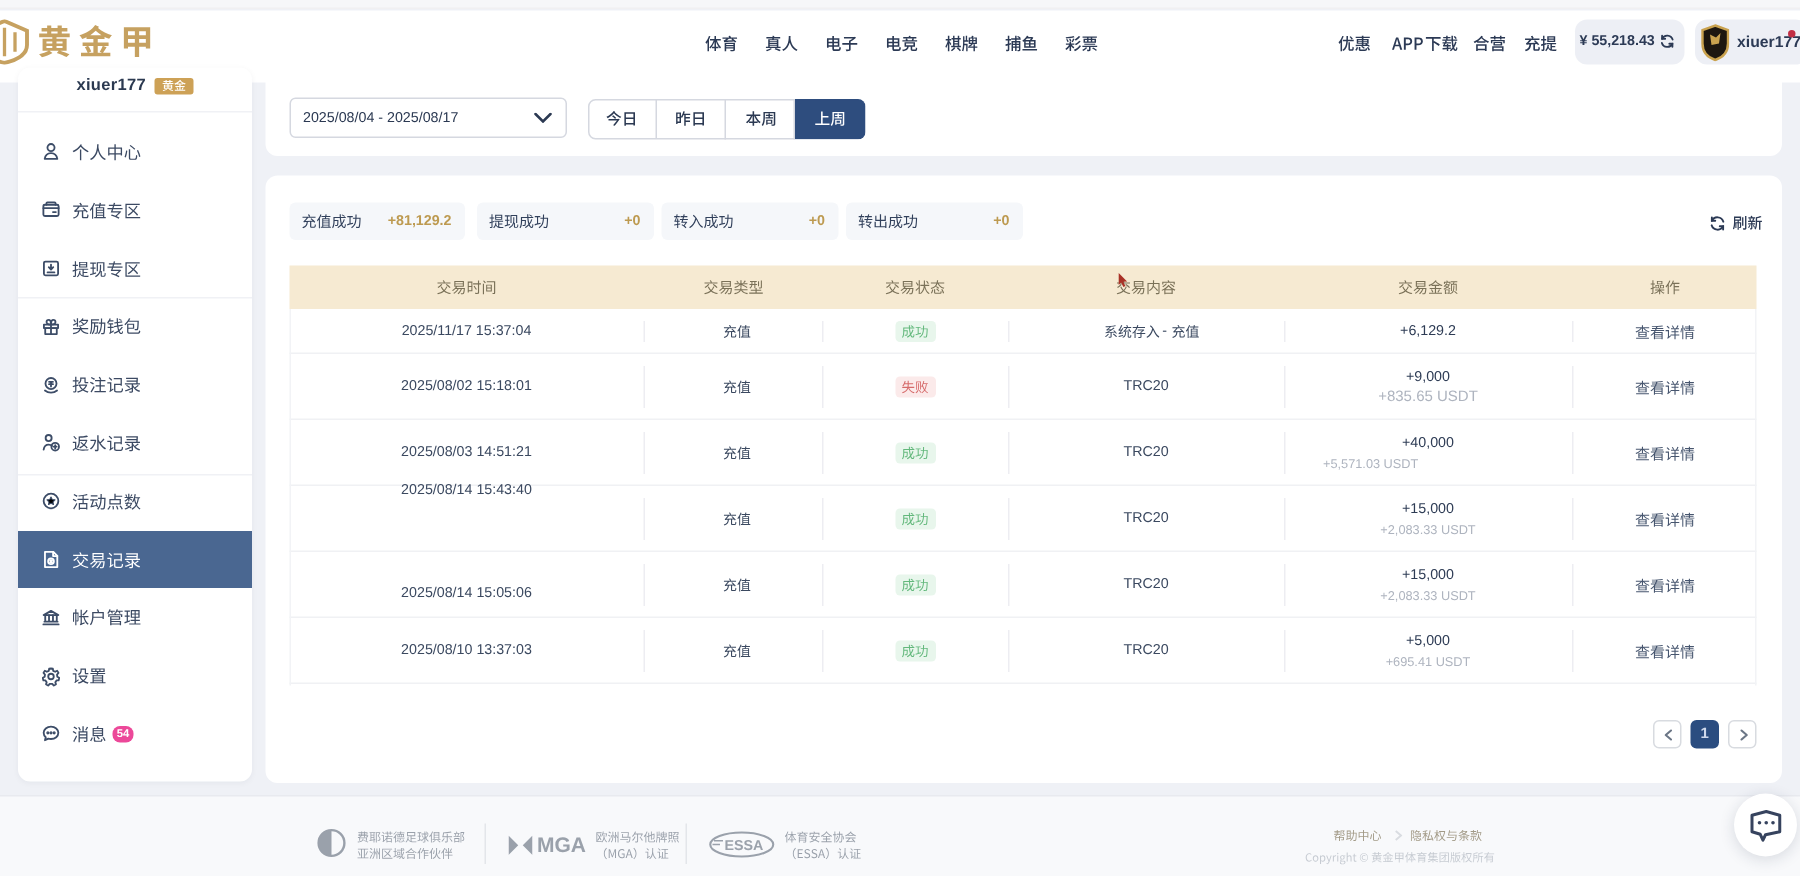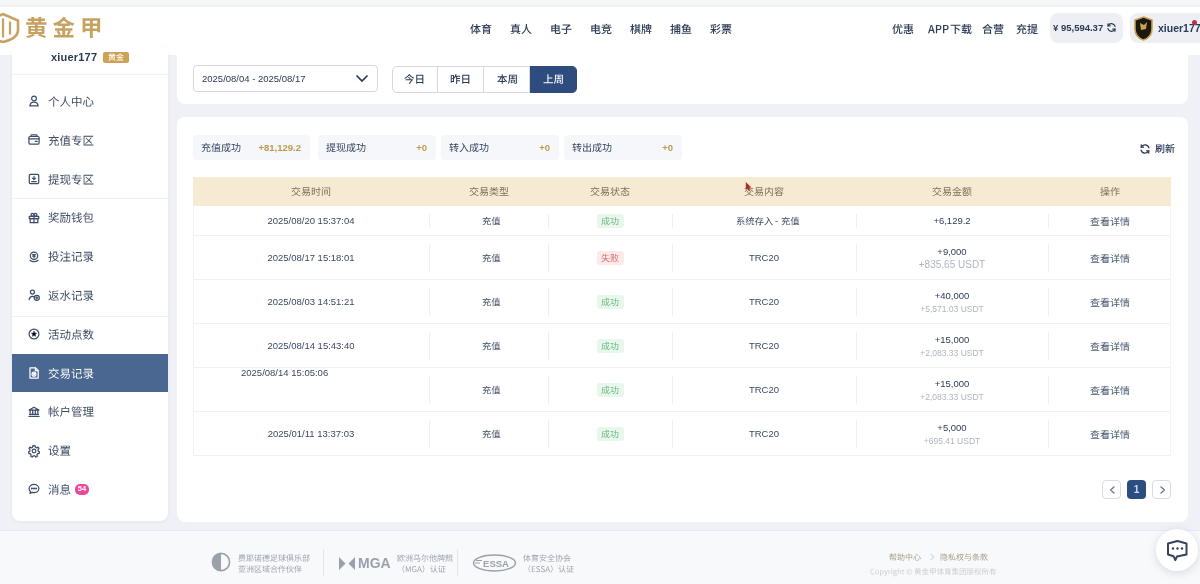--- a/index.html
+++ b/index.html
@@ -267,21 +267,21 @@
   </div>
 <div style="position:absolute;left:1016.0px;top:20.5px">
     <svg width="22" height="16" viewBox="0 0 22 16" style="display:block">
       <g fill="#2c3a55" transform="translate(0,12.18) scale(0.011000,-0.011000)">
         <use href="#m5145" x="0"></use>
         <use href="#m63d0" x="1000"></use>
       </g>
     </svg>
   </div>
 <div class="abs" style="left:1050px;top:13px;width:73px;height:30px;background:#edeff5;border-radius:8px"></div>
-<div class="abs" style="left:1053px;top:13px;height:30px;line-height:30px;font-size:9.5px;font-weight:bold;color:#2c3a55;white-space:nowrap">¥ 95,594.37</div>
+<div class="abs" style="left:1053px;top:13px;height:30px;line-height:30px;font-size:9.5px;font-weight:bold;color:#2c3a55;white-space:nowrap">¥ 55,218.43</div>
 <svg style="position:absolute;left:1106px;top:22px" width="11" height="11" viewBox="0 0 16 16" fill="none" stroke="#2c3a55" stroke-width="1.8" stroke-linecap="round">
     <path d="M13.2 6.4A5.5 5.5 0 0 0 3 5.6"></path>
     <path d="M3 2.6v3h3"></path>
     <path d="M2.8 9.6a5.5 5.5 0 0 0 10.2.8"></path>
     <path d="M13 13.4v-3h-3"></path>
   </svg>
 <div class="abs" style="left:1130px;top:13px;width:75px;height:30px;background:#edeff5;border-radius:8px"></div>
 <svg class="abs" style="left:1134px;top:16px" width="19" height="25" viewBox="0 0 19 25">
     <path d="M9.5 1L18 4v9c0 6-4 9.5-8.5 11C5 22.5 1 19 1 13V4z" fill="#1d1710" stroke="#c9a24f" stroke-width="1.6"></path>
     <path d="M6 7l4 2 3-3-1 7-5 1z" fill="#c9a24f"></path>
@@ -629,21 +629,21 @@
   </div>
 <svg class="abs" style="left:745px;top:182px" width="7" height="10" viewBox="0 0 7 10">
     <path d="M.8 0l5.6 5.6-2.6.2 1.5 2.8-1.4.7-1.5-2.9L.8 8z" fill="#a93226"></path>
   </svg>
 <div class="abs" style="left:193px;top:235px;width:978px;height:1px;background:#f0f1f4"></div>
 <div class="abs" style="left:429px;top:214px;width:1px;height:14px;background:#ededf2"></div>
 <div class="abs" style="left:548px;top:214px;width:1px;height:14px;background:#ededf2"></div>
 <div class="abs" style="left:672px;top:214px;width:1px;height:14px;background:#ededf2"></div>
 <div class="abs" style="left:856px;top:214px;width:1px;height:14px;background:#ededf2"></div>
 <div class="abs" style="left:1048px;top:214px;width:1px;height:14px;background:#ededf2"></div>
-<div class="abs" style="left:241.0px;top:214.0px;width:140px;height:14px;line-height:14px;font-size:9.5px;color:#3b4960;text-align:center">2025/08/20 15:37:04</div>
+<div class="abs" style="left:241.0px;top:214.0px;width:140px;height:14px;line-height:14px;font-size:9.5px;color:#3b4960;text-align:center">2025/11/17 15:37:04</div>
 <div style="position:absolute;left:481.5px;top:214.0px">
     <svg width="19" height="14" viewBox="0 0 19 14" style="display:block">
       <g fill="#3b4960" transform="translate(0,10.53) scale(0.009300,-0.009300)">
         <use href="#r5145" x="0"></use>
         <use href="#r503c" x="1000"></use>
       </g>
     </svg>
   </div>
 <div class="abs" style="left:596.5px;top:214.0px;width:27px;height:14px;background:#e8f6ec;border-radius:3px"></div>
 <div style="position:absolute;left:601.0px;top:214.0px">
@@ -683,21 +683,21 @@
         <use href="#r60c5" x="3000"></use>
       </g>
     </svg>
   </div>
 <div class="abs" style="left:193px;top:279px;width:978px;height:1px;background:#f0f1f4"></div>
 <div class="abs" style="left:429px;top:244px;width:1px;height:28px;background:#ededf2"></div>
 <div class="abs" style="left:548px;top:244px;width:1px;height:28px;background:#ededf2"></div>
 <div class="abs" style="left:672px;top:244px;width:1px;height:28px;background:#ededf2"></div>
 <div class="abs" style="left:856px;top:244px;width:1px;height:28px;background:#ededf2"></div>
 <div class="abs" style="left:1048px;top:244px;width:1px;height:28px;background:#ededf2"></div>
-<div class="abs" style="left:241.0px;top:251.0px;width:140px;height:14px;line-height:14px;font-size:9.5px;color:#3b4960;text-align:center">2025/08/17 15:18:01</div>
+<div class="abs" style="left:241.0px;top:251.0px;width:140px;height:14px;line-height:14px;font-size:9.5px;color:#3b4960;text-align:center">2025/08/02 15:18:01</div>
 <div style="position:absolute;left:481.5px;top:251.0px">
     <svg width="19" height="14" viewBox="0 0 19 14" style="display:block">
       <g fill="#3b4960" transform="translate(0,10.53) scale(0.009300,-0.009300)">
         <use href="#r5145" x="0"></use>
         <use href="#r503c" x="1000"></use>
       </g>
     </svg>
   </div>
 <div class="abs" style="left:596.5px;top:251.0px;width:27px;height:14px;background:#fbeaea;border-radius:3px"></div>
 <div style="position:absolute;left:601.0px;top:251.0px">
@@ -740,38 +740,38 @@
 <div style="position:absolute;left:601.0px;top:295.0px">
     <svg width="18" height="14" viewBox="0 0 18 14" style="display:block">
       <g fill="#63b87c" transform="translate(0,10.42) scale(0.009000,-0.009000)">
         <use href="#r6210" x="0"></use>
         <use href="#r529f" x="1000"></use>
       </g>
     </svg>
   </div>
 <div class="abs" style="left:704.0px;top:295.0px;width:120px;height:14px;line-height:14px;font-size:9.5px;color:#3b4960;text-align:center">TRC20</div>
 <div class="abs" style="left:882.0px;top:288.5px;width:140px;height:13px;line-height:13px;font-size:9.5px;color:#2e3c55;text-align:center">+40,000</div>
-<div class="abs" style="left:882.0px;top:303.0px;width:140px;height:12px;line-height:12px;font-size:8.5px;color:#aeb4bf;text-align:center">+5,571.03 USDT</div>
+<div class="abs" style="left:882.0px;top:303.0px;width:140px;height:12px;line-height:12px;font-size:8.5px;color:#aeb4bf;text-align:left">+5,571.03 USDT</div>
 <div style="position:absolute;left:1089.5px;top:294.5px">
     <svg width="40" height="15" viewBox="0 0 40 15" style="display:block">
       <g fill="#47566f" transform="translate(0,11.3) scale(0.010000,-0.010000)">
         <use href="#r67e5" x="0"></use>
         <use href="#r770b" x="1000"></use>
         <use href="#r8be6" x="2000"></use>
         <use href="#r60c5" x="3000"></use>
       </g>
     </svg>
   </div>
 <div class="abs" style="left:193px;top:367px;width:978px;height:1px;background:#f0f1f4"></div>
 <div class="abs" style="left:429px;top:332px;width:1px;height:28px;background:#ededf2"></div>
 <div class="abs" style="left:548px;top:332px;width:1px;height:28px;background:#ededf2"></div>
 <div class="abs" style="left:672px;top:332px;width:1px;height:28px;background:#ededf2"></div>
 <div class="abs" style="left:856px;top:332px;width:1px;height:28px;background:#ededf2"></div>
 <div class="abs" style="left:1048px;top:332px;width:1px;height:28px;background:#ededf2"></div>
-<div class="abs" style="left:241.0px;top:339.0px;width:140px;height:14px;line-height:14px;font-size:9.5px;color:#3b4960;text-align:center">2025/08/14 15:43:40</div>
+<div class="abs" style="left:241.0px;top:320px;width:140px;height:14px;line-height:14px;font-size:9.5px;color:#3b4960;text-align:center">2025/08/14 15:43:40</div>
 <div style="position:absolute;left:481.5px;top:339.0px">
     <svg width="19" height="14" viewBox="0 0 19 14" style="display:block">
       <g fill="#3b4960" transform="translate(0,10.53) scale(0.009300,-0.009300)">
         <use href="#r5145" x="0"></use>
         <use href="#r503c" x="1000"></use>
       </g>
     </svg>
   </div>
 <div class="abs" style="left:596.5px;top:339.0px;width:27px;height:14px;background:#e8f6ec;border-radius:3px"></div>
 <div style="position:absolute;left:601.0px;top:339.0px">
@@ -794,21 +794,21 @@
         <use href="#r60c5" x="3000"></use>
       </g>
     </svg>
   </div>
 <div class="abs" style="left:193px;top:411px;width:978px;height:1px;background:#f0f1f4"></div>
 <div class="abs" style="left:429px;top:376px;width:1px;height:28px;background:#ededf2"></div>
 <div class="abs" style="left:548px;top:376px;width:1px;height:28px;background:#ededf2"></div>
 <div class="abs" style="left:672px;top:376px;width:1px;height:28px;background:#ededf2"></div>
 <div class="abs" style="left:856px;top:376px;width:1px;height:28px;background:#ededf2"></div>
 <div class="abs" style="left:1048px;top:376px;width:1px;height:28px;background:#ededf2"></div>
-<div class="abs" style="left:241.0px;top:366px;width:140px;height:14px;line-height:14px;font-size:9.5px;color:#3b4960;">2025/08/14 15:05:06</div>
+<div class="abs" style="left:241.0px;top:389px;width:140px;height:14px;line-height:14px;font-size:9.5px;color:#3b4960;text-align:center">2025/08/14 15:05:06</div>
 <div style="position:absolute;left:481.5px;top:383.0px">
     <svg width="19" height="14" viewBox="0 0 19 14" style="display:block">
       <g fill="#3b4960" transform="translate(0,10.53) scale(0.009300,-0.009300)">
         <use href="#r5145" x="0"></use>
         <use href="#r503c" x="1000"></use>
       </g>
     </svg>
   </div>
 <div class="abs" style="left:596.5px;top:383.0px;width:27px;height:14px;background:#e8f6ec;border-radius:3px"></div>
 <div style="position:absolute;left:601.0px;top:383.0px">
@@ -831,21 +831,21 @@
         <use href="#r60c5" x="3000"></use>
       </g>
     </svg>
   </div>
 <div class="abs" style="left:193px;top:455px;width:978px;height:1px;background:#f0f1f4"></div>
 <div class="abs" style="left:429px;top:420px;width:1px;height:28px;background:#ededf2"></div>
 <div class="abs" style="left:548px;top:420px;width:1px;height:28px;background:#ededf2"></div>
 <div class="abs" style="left:672px;top:420px;width:1px;height:28px;background:#ededf2"></div>
 <div class="abs" style="left:856px;top:420px;width:1px;height:28px;background:#ededf2"></div>
 <div class="abs" style="left:1048px;top:420px;width:1px;height:28px;background:#ededf2"></div>
-<div class="abs" style="left:241.0px;top:427.0px;width:140px;height:14px;line-height:14px;font-size:9.5px;color:#3b4960;text-align:center">2025/01/11 13:37:03</div>
+<div class="abs" style="left:241.0px;top:427.0px;width:140px;height:14px;line-height:14px;font-size:9.5px;color:#3b4960;text-align:center">2025/08/10 13:37:03</div>
 <div style="position:absolute;left:481.5px;top:427.0px">
     <svg width="19" height="14" viewBox="0 0 19 14" style="display:block">
       <g fill="#3b4960" transform="translate(0,10.53) scale(0.009300,-0.009300)">
         <use href="#r5145" x="0"></use>
         <use href="#r503c" x="1000"></use>
       </g>
     </svg>
   </div>
 <div class="abs" style="left:596.5px;top:427.0px;width:27px;height:14px;background:#e8f6ec;border-radius:3px"></div>
 <div style="position:absolute;left:601.0px;top:427.0px">

